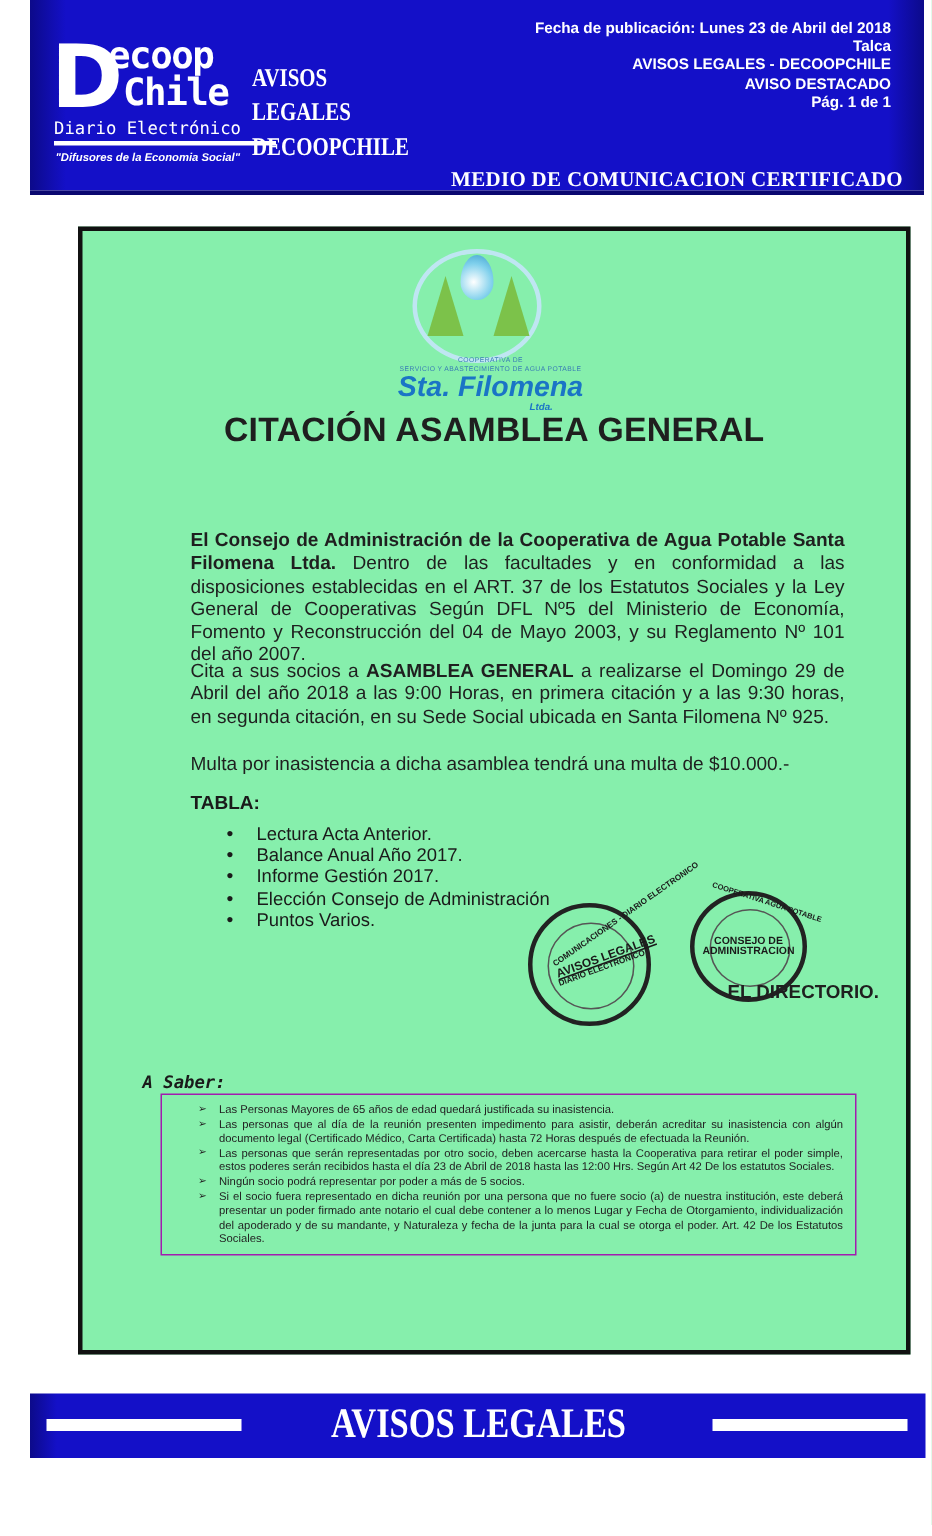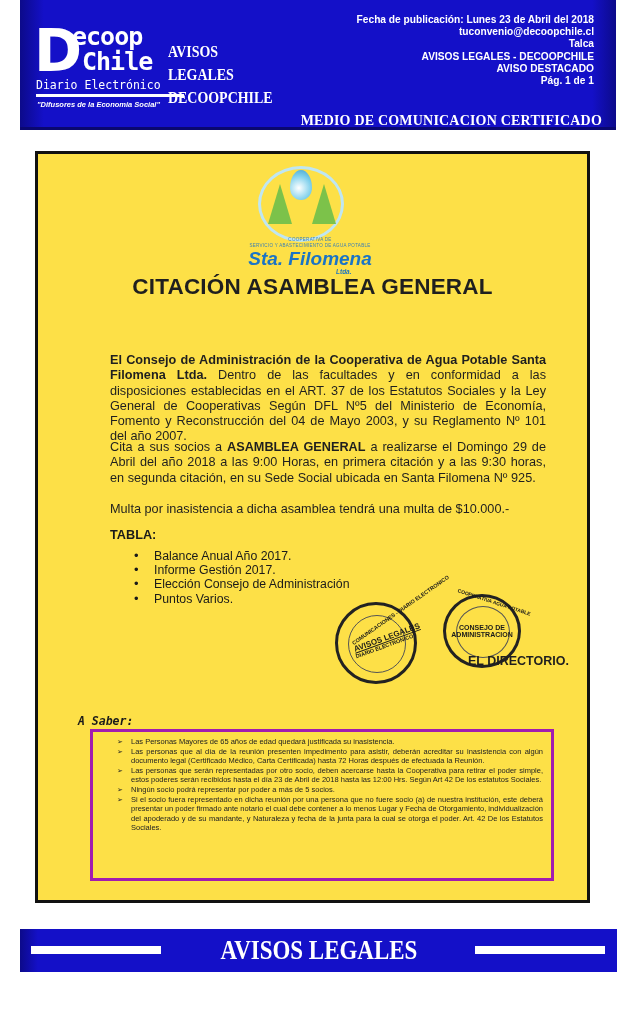--- a/index.html
+++ b/index.html
@@ -12,21 +12,21 @@
   .logo-top { position:absolute; left:38px; top:2px; font-family:"DejaVu Sans Mono", monospace; font-weight:bold; font-size:25px; line-height:26px; letter-spacing:-1px; }
   .logo-chile { position:absolute; left:48px; top:27px; font-family:"DejaVu Sans Mono", monospace; font-weight:bold; font-size:25px; line-height:26px; letter-spacing:-1px; }
   .logo-diario { position:absolute; left:2px; top:57px; font-family:"DejaVu Sans Mono", monospace; font-size:11.5px; line-height:13px; }
   .logo-rule { position:absolute; left:2px; top:72px; width:148px; height:3px; background:#ffffff; }
   .logo-slogan { position:absolute; left:3px; top:78px; font-size:7.5px; font-weight:bold; font-style:italic; white-space:nowrap; }
   .header-title { position:absolute; left:148px; top:40px; color:#ffffff; font-family:"Liberation Serif", serif; font-weight:bold; font-size:17px; line-height:23px; transform:scaleX(0.82); transform-origin:left top; }
   .header-meta { position:absolute; right:22px; top:14px; text-align:right; color:#ffffff; font-weight:bold; font-size:10.2px; line-height:12.2px; }
   .header-cert { position:absolute; right:14px; top:113px; color:#ffffff; font-family:"Liberation Serif", serif; font-weight:bold; font-size:14px; letter-spacing:0.2px; }
 
   
-  .doc { position:absolute; left:35px; top:151px; width:555px; height:752px; border:3px solid #111; box-sizing:border-box; background:#fde047; }
+  .doc { position:absolute; left:52px; top:151px; width:555px; height:752px; border:3px solid #111; box-sizing:border-box; background:#86efac; }
 
   .coop-logo { position:absolute; left:182px; top:10px; width:180px; height:108px; }
   .coop-logo .ring { position:absolute; left:38px; top:2px; width:86px; height:76px; border-radius:50%; border:3px solid #bfe6f2; box-sizing:border-box; }
   .coop-logo .drop { position:absolute; left:70px; top:6px; width:22px; height:30px; background:radial-gradient(circle at 40% 60%, #ffffff 0%, #7fd0ec 55%, #3b9ccc 100%); border-radius:50% 50% 50% 50% / 60% 60% 40% 40%; }
   .coop-logo .tree { position:absolute; top:20px; width:0; height:0; border-left:12px solid transparent; border-right:12px solid transparent; border-bottom:40px solid #7cc24a; }
   .coop-logo .tree.l { left:48px; }
   .coop-logo .tree.r { left:92px; }
   .coop-logo .small1 { position:absolute; left:0; width:180px; top:73px; text-align:center; font-size:4.5px; color:#3a7fb5; letter-spacing:0.3px; }
   .coop-logo .small2 { position:absolute; left:0; width:180px; top:79px; text-align:center; font-size:4.5px; color:#3a7fb5; letter-spacing:0.3px; }
   .coop-logo .name { position:absolute; left:0; width:180px; top:84px; text-align:center; font-size:19px; font-weight:bold; font-style:italic; color:#1a74c6; }
@@ -50,21 +50,21 @@
   .stamp1 .t1 { position:absolute; left:14px; top:28px; font-size:8px; font-weight:bold; transform:rotate(-20deg); white-space:nowrap; text-decoration:underline; }
   .stamp1 .t2 { position:absolute; left:16px; top:38px; font-size:5.5px; font-weight:bold; transform:rotate(-20deg); white-space:nowrap; }
   .stamp1 .ring-t { position:absolute; left:4px; top:2px; font-size:5.5px; font-weight:bold; transform:rotate(-35deg); white-space:nowrap; }
   .stamp2 { position:absolute; left:405px; top:440px; width:78px; height:74px; border-radius:50%; border:3px solid #222; box-sizing:border-box; }
   .stamp2 .inner { position:absolute; left:10px; top:9px; width:52px; height:50px; border-radius:50%; border:1px solid #555; }
   .stamp2 .c1 { position:absolute; left:0; width:72px; top:27px; text-align:center; font-size:7px; font-weight:bold; line-height:7px; }
   .stamp2 .ring-t { position:absolute; left:10px; top:2px; font-size:5px; font-weight:bold; white-space:nowrap; transform:rotate(18deg); }
   .signature { position:absolute; left:412px; top:500px; font-size:12.5px; font-weight:bold; color:#1f1f1f;padding-left:18px; }
 
   .saber-h { position:absolute; left:40px; top:560px; font-family:"DejaVu Sans Mono", monospace; font-weight:bold; font-style:italic; font-size:11.5px; }
-  .saber-box { position:absolute; left:52px; top:575px; width:464px; height:152px; border:3px solid #a21caf; box-sizing:border-box; }
+  .saber-box { position:absolute; left:52px; top:575px; width:464px; height:108px; border:1px solid #a21caf; box-sizing:border-box; }
   .saber-list { margin:0; padding:5px 8px 0 24px; list-style:none; font-size:7.5px; line-height:9.6px; color:#222; text-align:justify; }
   .saber-list li { position:relative; padding-left:14px; }
   .saber-list li::before { content:"\27A2"; position:absolute; left:0; top:0; font-size:7px; }
 
   
   .footer { position:absolute; left:20px; top:929px; width:597px; height:43px; background:linear-gradient(90deg,#0c0a8a 0%, #1410c8 3%, #1410c8 100%); }
   .footer .bar { position:absolute; top:17px; width:130px; height:8px; background:#ffffff; }
   .footer .bar.l { left:11px; }
   .footer .bar.r { left:455px; }
   .footer .label { position:absolute; left:0; width:597px; top:5px; text-align:center; color:#ffffff; font-family:"Liberation Serif", serif; font-weight:bold; font-size:28px; line-height:32px; }
@@ -82,21 +82,20 @@
     <div class="logo-rule"></div>
     <span class="logo-slogan">"Difusores de la Economia Social"</span>
   </div>
   <div class="header-title">
     <div>AVISOS</div>
     <div>LEGALES</div>
     <div>DECOOPCHILE</div>
   </div>
   <div class="header-meta">
     <div>Fecha de publicación: Lunes 23 de Abril del 2018</div>
-    <div>tuconvenio@decoopchile.cl</div>
     <div>Talca</div>
     <div>AVISOS LEGALES - DECOOPCHILE</div>
     <div>AVISO DESTACADO</div>
     <div>Pág. 1 de 1</div>
   </div>
   <div class="header-cert">MEDIO DE COMUNICACION CERTIFICADO</div>
 </div>
 
 <div class="doc">
   <div class="coop-logo">
@@ -113,20 +112,21 @@
   <div class="doc-title">CITACIÓN ASAMBLEA GENERAL</div>
 
   <div class="para p1"><b>El Consejo de  Administración de la Cooperativa de Agua Potable Santa Filomena Ltda.</b><span> Dentro de las facultades y en conformidad a las disposiciones establecidas en el ART. 37  de los Estatutos Sociales y la Ley General de Cooperativas Según DFL Nº5 del Ministerio de Economía, Fomento y Reconstrucción del 04 de Mayo 2003, y su Reglamento Nº 101 del año 2007.</span></div>
 
   <div class="para p2"><span>Cita a sus socios a </span><b>ASAMBLEA GENERAL</b><span> a realizarse el Domingo 29 de Abril del año 2018 a las 9:00 Horas, en primera citación y a las 9:30 horas, en segunda citación, en su Sede Social ubicada en Santa Filomena Nº 925.</span></div>
 
   <div class="para p3">Multa por inasistencia a dicha asamblea tendrá una multa de $10.000.-</div>
 
   <div class="tabla-h">TABLA:</div>
   <ul class="agenda">
+    <li>Lectura Acta Anterior.</li>
     <li>Balance Anual Año 2017.</li>
     <li>Informe Gestión 2017.</li>
     <li>Elección Consejo de Administración</li>
     <li>Puntos  Varios.</li>
   </ul>
 
   <div class="stamp1">
     <div class="inner"></div>
     <span class="ring-t">COMUNICACIONES - DIARIO ELECTRONICO</span>
     <span class="t1">AVISOS LEGALES</span>

